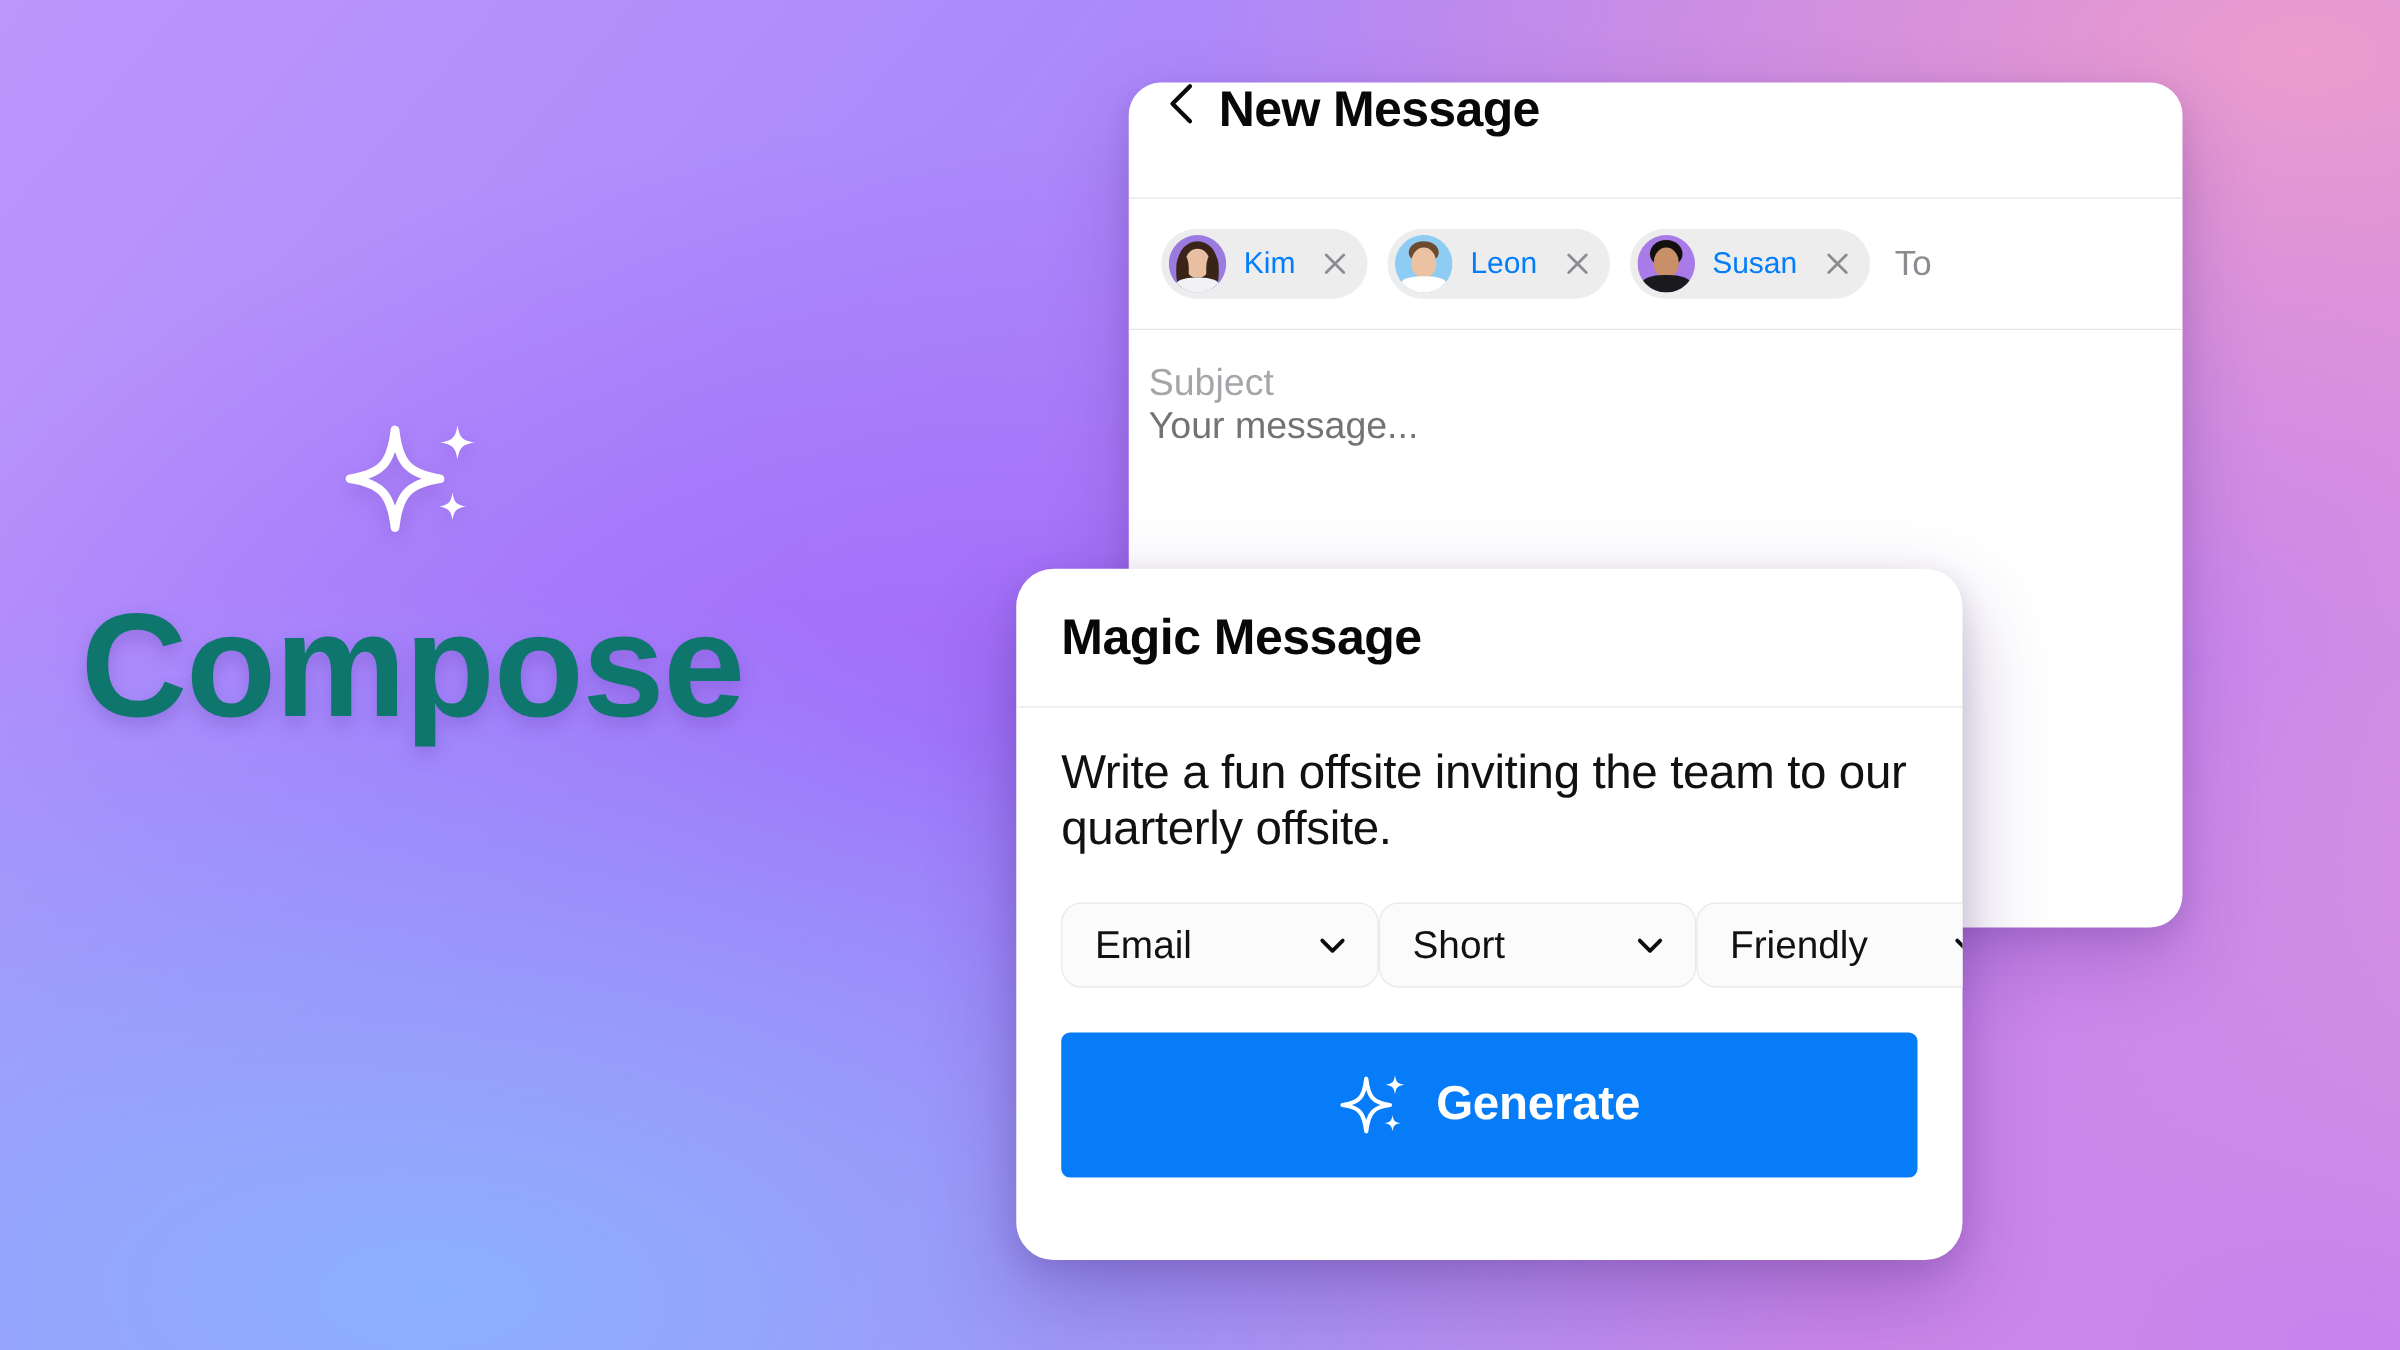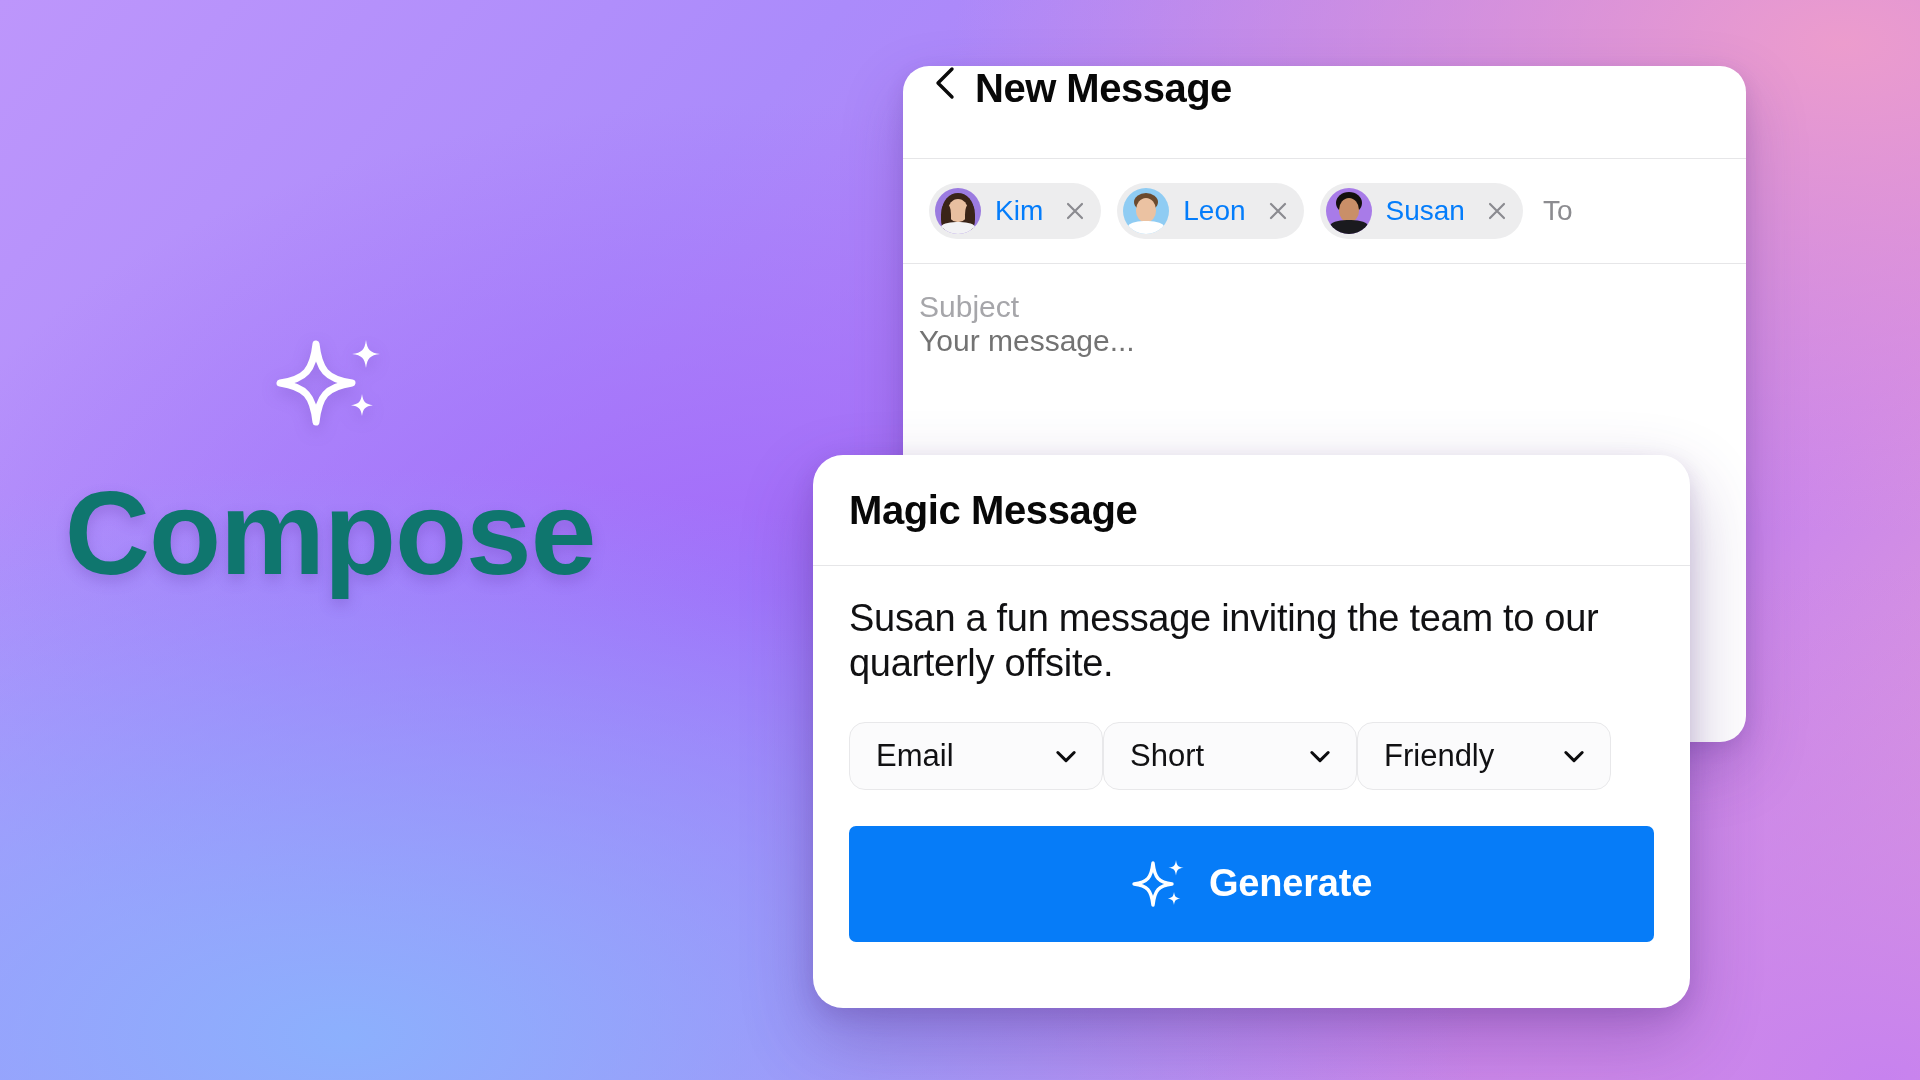--- a/index.html
+++ b/index.html
@@ -41,31 +41,31 @@
   .back-icon { width:28px; height:34px; margin-right:16px; display:block; cursor:pointer; }
   .msg-title { font-size:40px; font-weight:700; color:#080808; letter-spacing:-.5px; }
   .divider { height:1px; background:#e6e6e8; width:100%; }
 
   .to-row { height:104px; display:flex; align-items:center; padding:0 26px; gap:16px; }
   .chip {
     display:flex; align-items:center; height:56px; padding:0 6px 0 6px;
     background:#ededee; border-radius:28px; gap:2px;
   }
   .chip-avatar { width:46px; height:46px; border-radius:50%; overflow:hidden; flex:0 0 auto; position:relative; }
-  .chip-name { font-size:28px; color:#047dfb; padding:0 10px 0 12px; white-space:nowrap; }
+  .chip-name { font-size:24px; color:#047dfb; padding:0 10px 0 12px; white-space:nowrap; }
   .chip-x { width:40px; height:40px; display:flex; align-items:center; justify-content:center; cursor:pointer; }
   .to-label { font-size:28px; color:#8c8c90; margin-left:4px; }
 
   .subject-row { padding:26px 28px 0 16px; }
   .subject-ph { font-size:30px; color:#a6a6aa; }
   .body-ph { font-size:30px; color:#737373; margin-top:0; }
 
   
   .magic-card {
-    position:absolute; left:813px; top:455px; width:877px; height:553px;
+    position:absolute; left:813px; top:455px; width:757px; height:553px;
     background:#ffffff; border-radius:30px;
     box-shadow:0 30px 70px rgba(72,36,124,.30), 0 8px 22px rgba(72,36,124,.16);
     overflow:hidden;
   }
   .magic-head { height:110px; display:flex; align-items:center; padding:0 36px; }
   .magic-title { font-size:40px; font-weight:700; color:#080808; letter-spacing:-.4px; }
   .magic-body { padding:30px 36px 0 36px; }
   .magic-prompt { font-size:38px; line-height:1.18; color:#111113; letter-spacing:-.3px; }
 
   .selects { display:flex; margin-top:36px; }
@@ -181,21 +181,21 @@
 </div>
 
 <div class="magic-card">
 
   <div class="magic-head">
     <div class="magic-title">Magic Message</div>
   </div>
   <div class="divider"></div>
 
   <div class="magic-body">
-    <div class="magic-prompt">Susan a fun message inviting the team to our quarterly offsite.</div>
+    <div class="magic-prompt">Write a fun offsite inviting the team to our quarterly offsite.</div>
 
     <div class="selects">
 
       <div class="select" style="flex:0 0 254px">
         <span class="select-label">Email</span>
         <svg class="chev" viewBox="0 0 24 24">
           <path d="M5 9 L12 16 L19 9" fill="none" stroke="#0c0c0e" stroke-width="2.6" stroke-linecap="round" stroke-linejoin="round"></path>
         </svg>
       </div>
 

